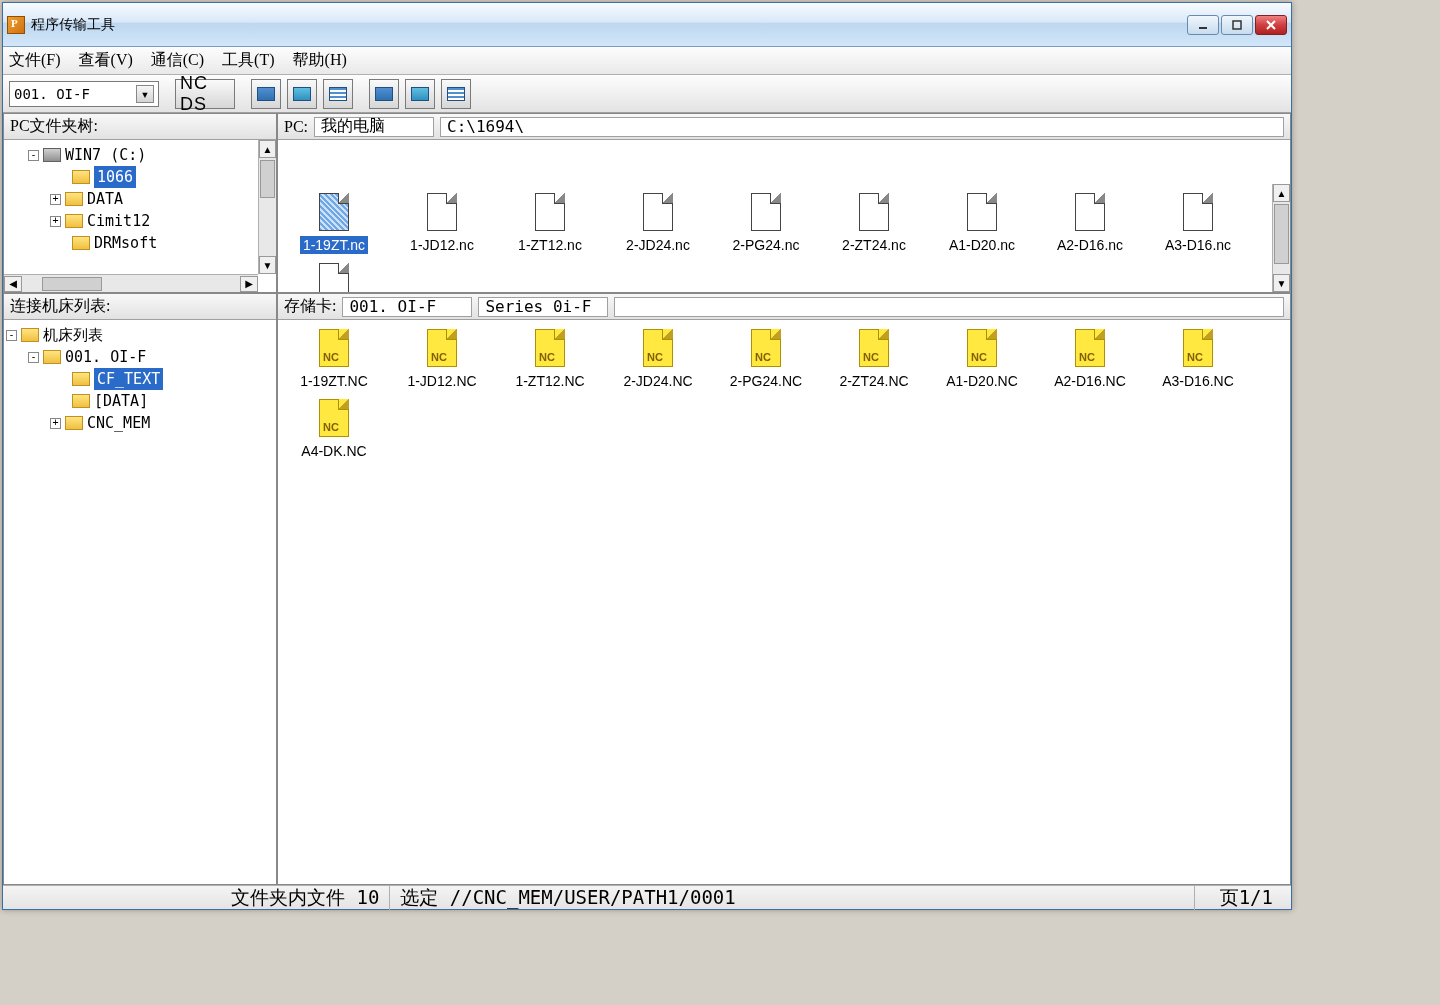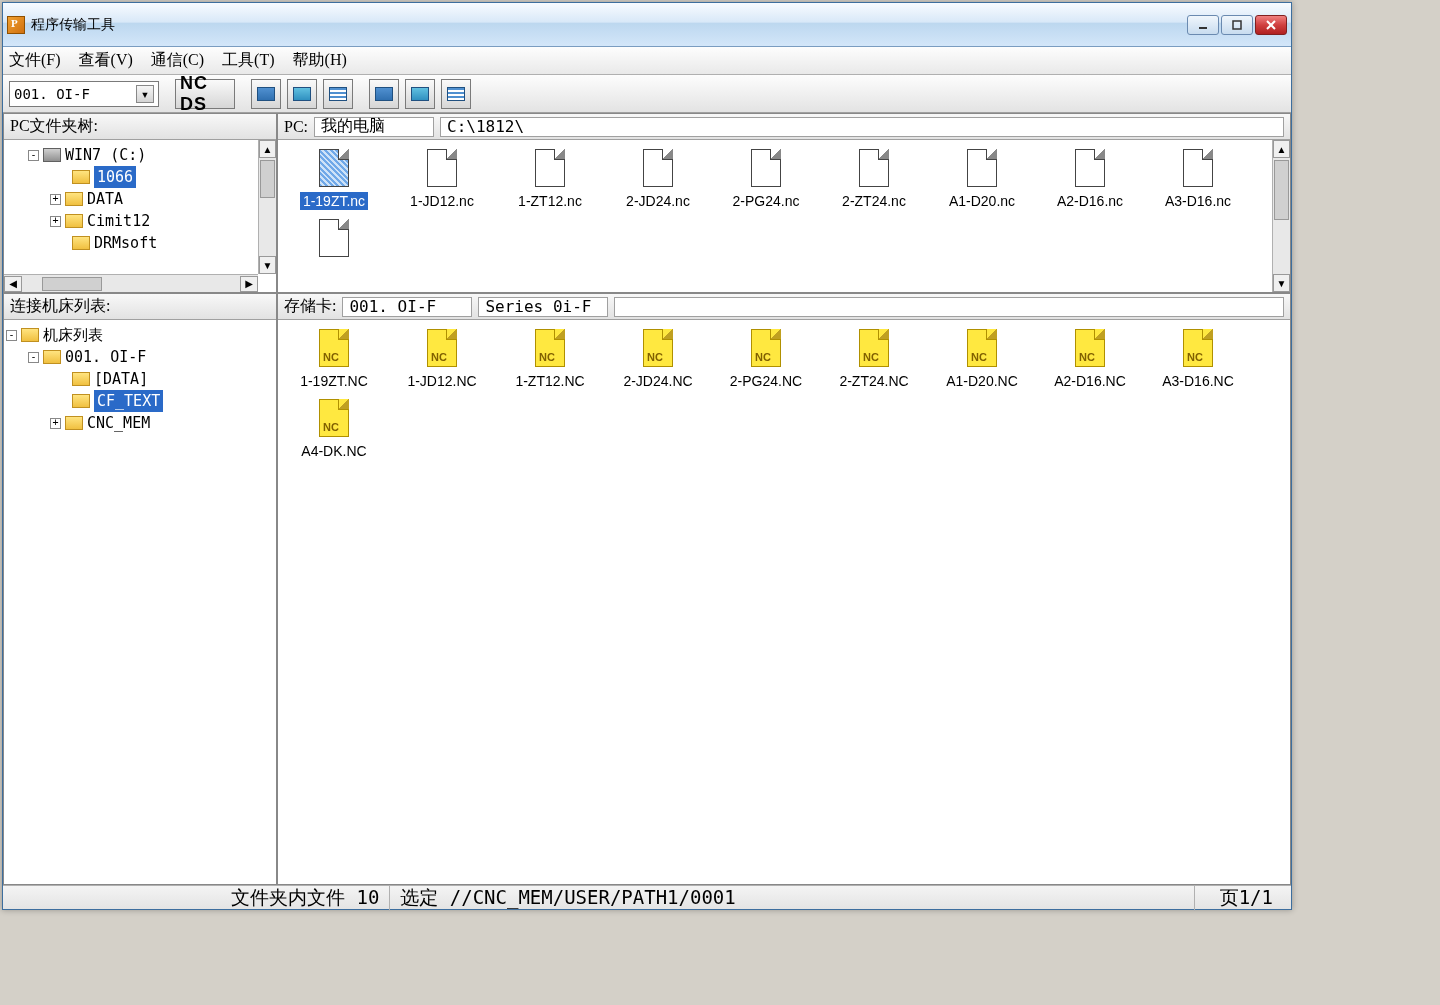--- a/index.html
+++ b/index.html
@@ -78,21 +78,21 @@
 .combo .arrow {
   margin-left:auto; width:18px; height:18px; border:1px solid #888;
   background: linear-gradient(to bottom,#f6f6f6,#d4d4d4);
   display:flex;align-items:center;justify-content:center;
 }
 .tb-btn {
   height: 30px; min-width: 30px;
   border: 1px solid #7a7a7a;
   background: linear-gradient(to bottom,#fafafa,#d6d6d6);
   display:flex;align-items:center;justify-content:center;
-  font-weight:bold; font-family: sans-serif;
+  font-weight:normal; font-family: sans-serif;
   padding: 0 4px;
 }
 .tb-ncds { font-size: 18px; letter-spacing:1px; width:60px; }
 .tb-icon { width:30px; }
 .tb-icon .mini {
   width: 18px; height: 14px; border:1px solid #205080;
   background: linear-gradient(to bottom,#5090d0,#3070b0);
 }
 .tb-sep { width: 4px; }
 .client {
@@ -201,21 +201,21 @@
 
 .tree-scroll-v {
   width:18px;position:absolute;right:0;top:0;bottom:18px;background:#e8e8e8;border-left:1px solid #b0b0b0;
   display:flex;flex-direction:column;
 }
 .tree-scroll-v .arrow{height:18px;border:1px solid #999;background:#f0f0f0;display:flex;align-items:center;justify-content:center;font-size:10px;}
 .tree-scroll-v .track{flex:1;position:relative;}
 .tree-scroll-v .thumb{position:absolute;left:1px;right:1px;top:2px;height:38px;background:#d0d0d0;border:1px solid #999;}
 
 .left-top { grid-column:1;grid-row:1; }
-.right-top { grid-column:2;grid-row:1; }
+.right-top { grid-column:2;grid-row:1;gap:44px; }
 .left-bot { grid-column:1;grid-row:2; }
 .right-bot { grid-column:2;grid-row:2; }
 </style>
 </head>
 <body>
 
 <div class="window">
 
   <div class="titlebar">
     <span class="app-icon"></span>
@@ -331,21 +331,21 @@
           <div class="thumb"></div>
           <div class="arrow" style="margin-left:auto">▶</div>
         </div>
       </div>
     </div>
 
     <div class="panel right-top pc-right-top">
       <div class="panel-hdr">
         <span>PC:</span>
         <span class="field" style="min-width:120px">我的电脑</span>
-        <span class="field" style="flex:1">C:\1812\</span>
+        <span class="field" style="flex:1">C:\1694\</span>
       </div>
       <div class="panel-body">
         <div class="file-grid" id="grid-right-top">
             <div class="file-item selected">
               <div class="icon-wrap">
                 <div class="doc-icon selected"></div>
               </div>
               <div class="label">1-19ZT.nc</div>
             </div>
             <div class="file-item">
@@ -427,28 +427,28 @@
               <span class="indent"></span>
               <span class="expander">-</span>
               <span class="folder-icon"></span>
               <span>001. OI-F</span>
             </div>
             <div class="node">
               <span class="indent"></span>
               <span class="indent"></span>
               <span class="indent"></span>
               <span class="folder-icon"></span>
+              <span class="sel">CF_TEXT</span>
+            </div>
+            <div class="node">
+              <span class="indent"></span>
+              <span class="indent"></span>
+              <span class="indent"></span>
+              <span class="folder-icon"></span>
               <span>[DATA]</span>
-            </div>
-            <div class="node">
-              <span class="indent"></span>
-              <span class="indent"></span>
-              <span class="indent"></span>
-              <span class="folder-icon"></span>
-              <span class="sel">CF_TEXT</span>
             </div>
             <div class="node">
               <span class="indent"></span>
               <span class="indent"></span>
               <span class="expander">+</span>
               <span class="folder-icon"></span>
               <span>CNC_MEM</span>
             </div>
           </div>
       </div>

